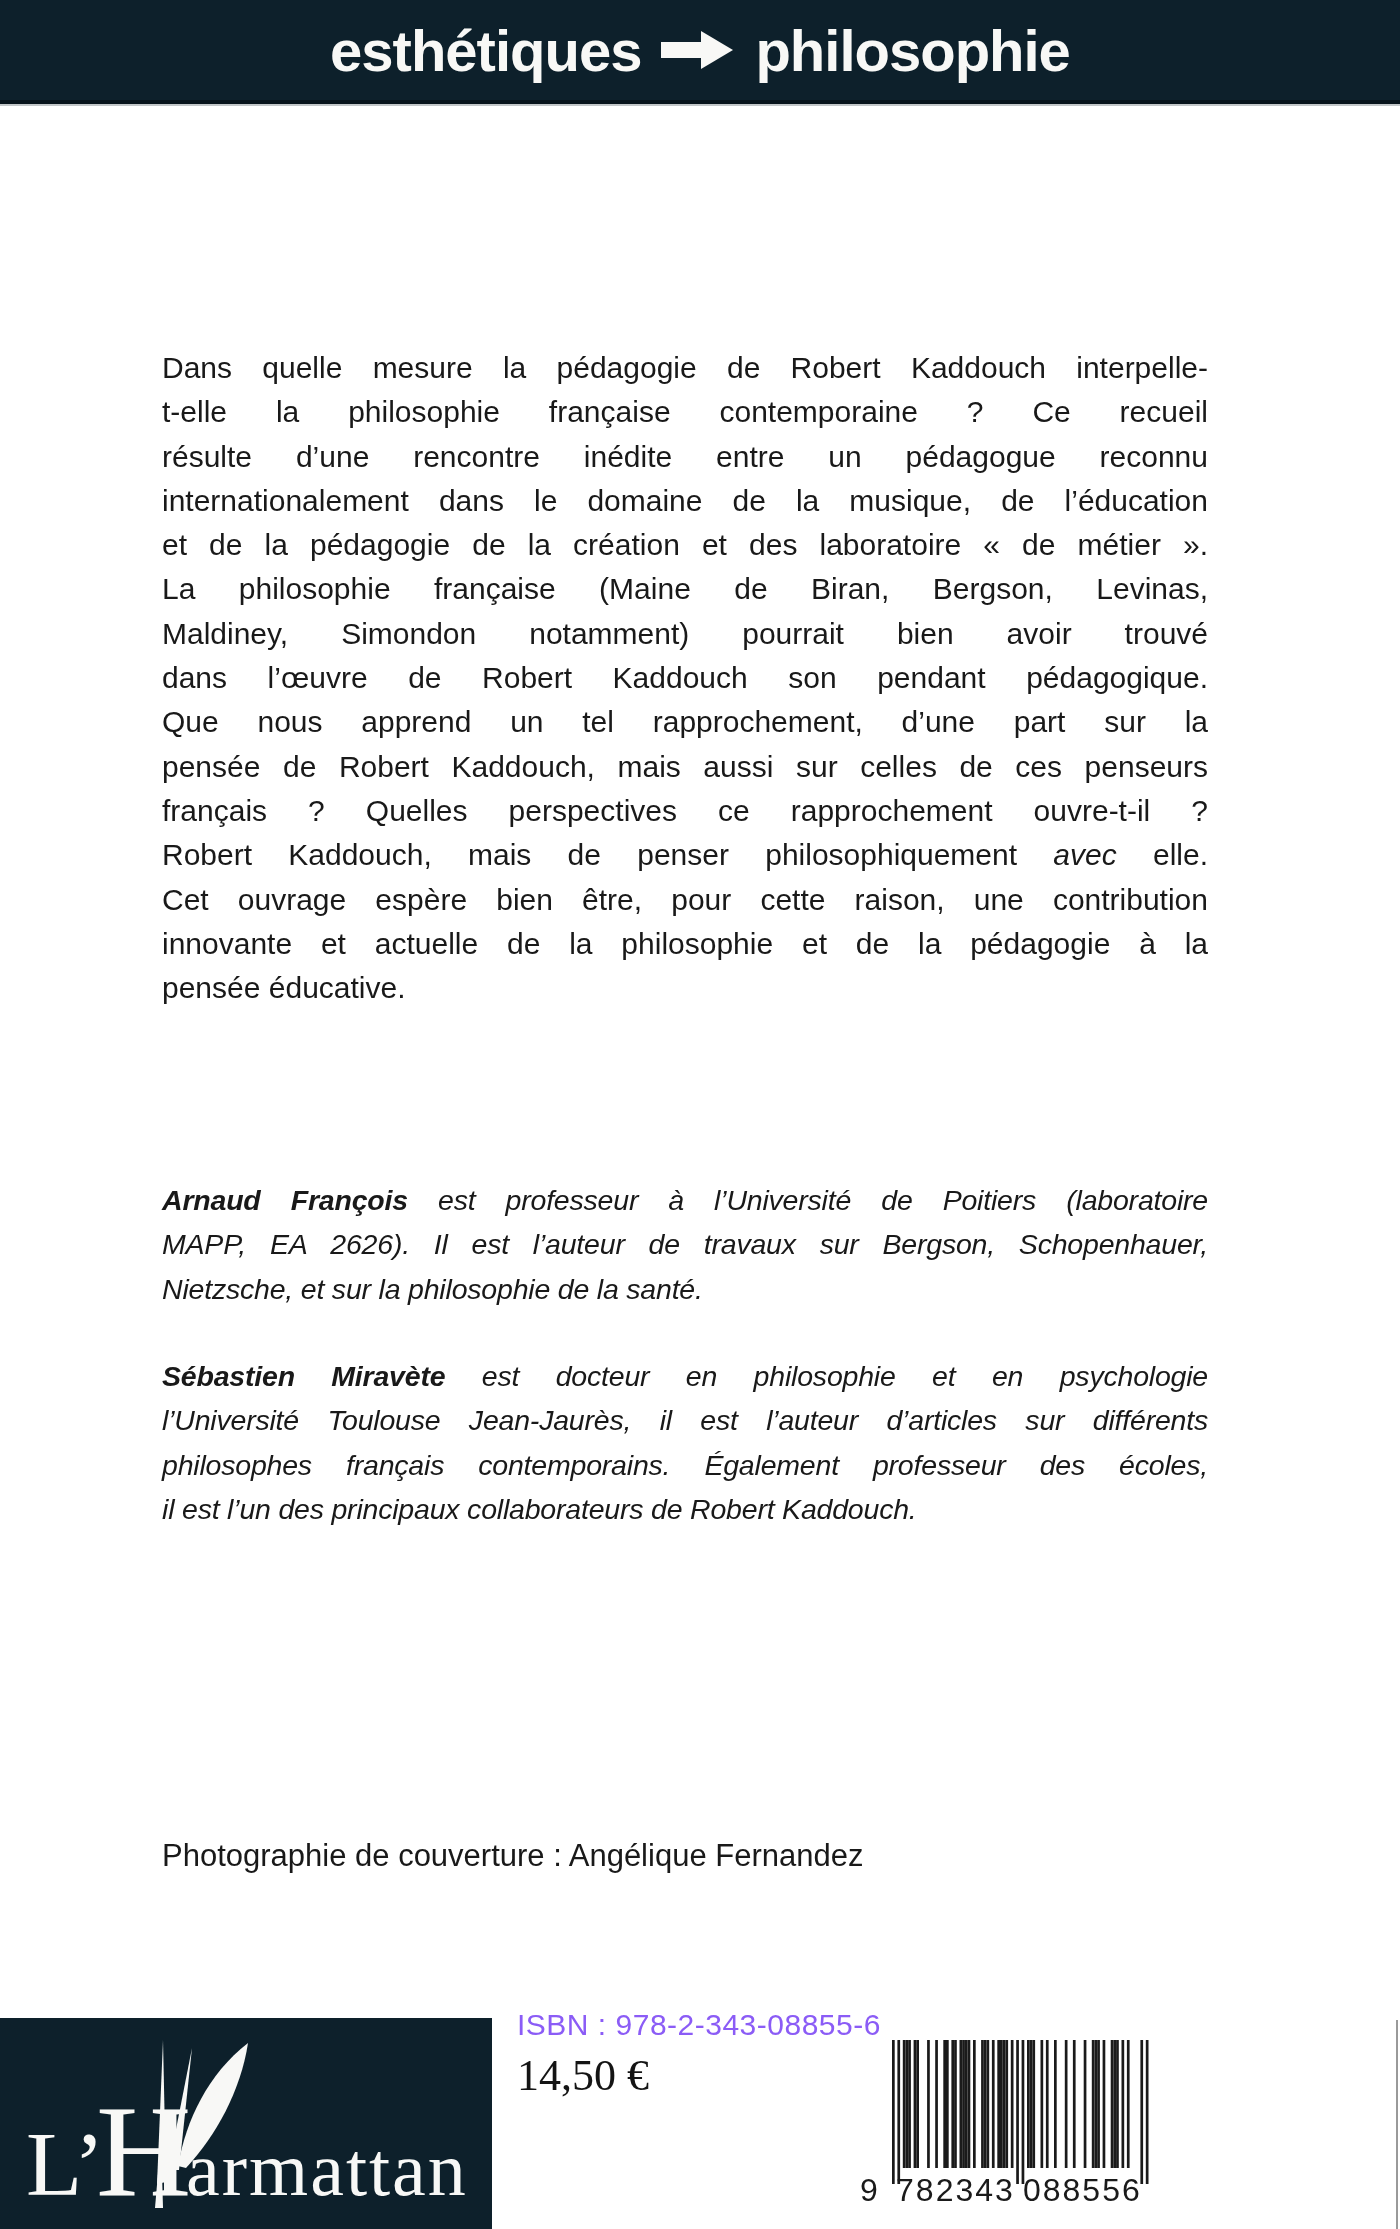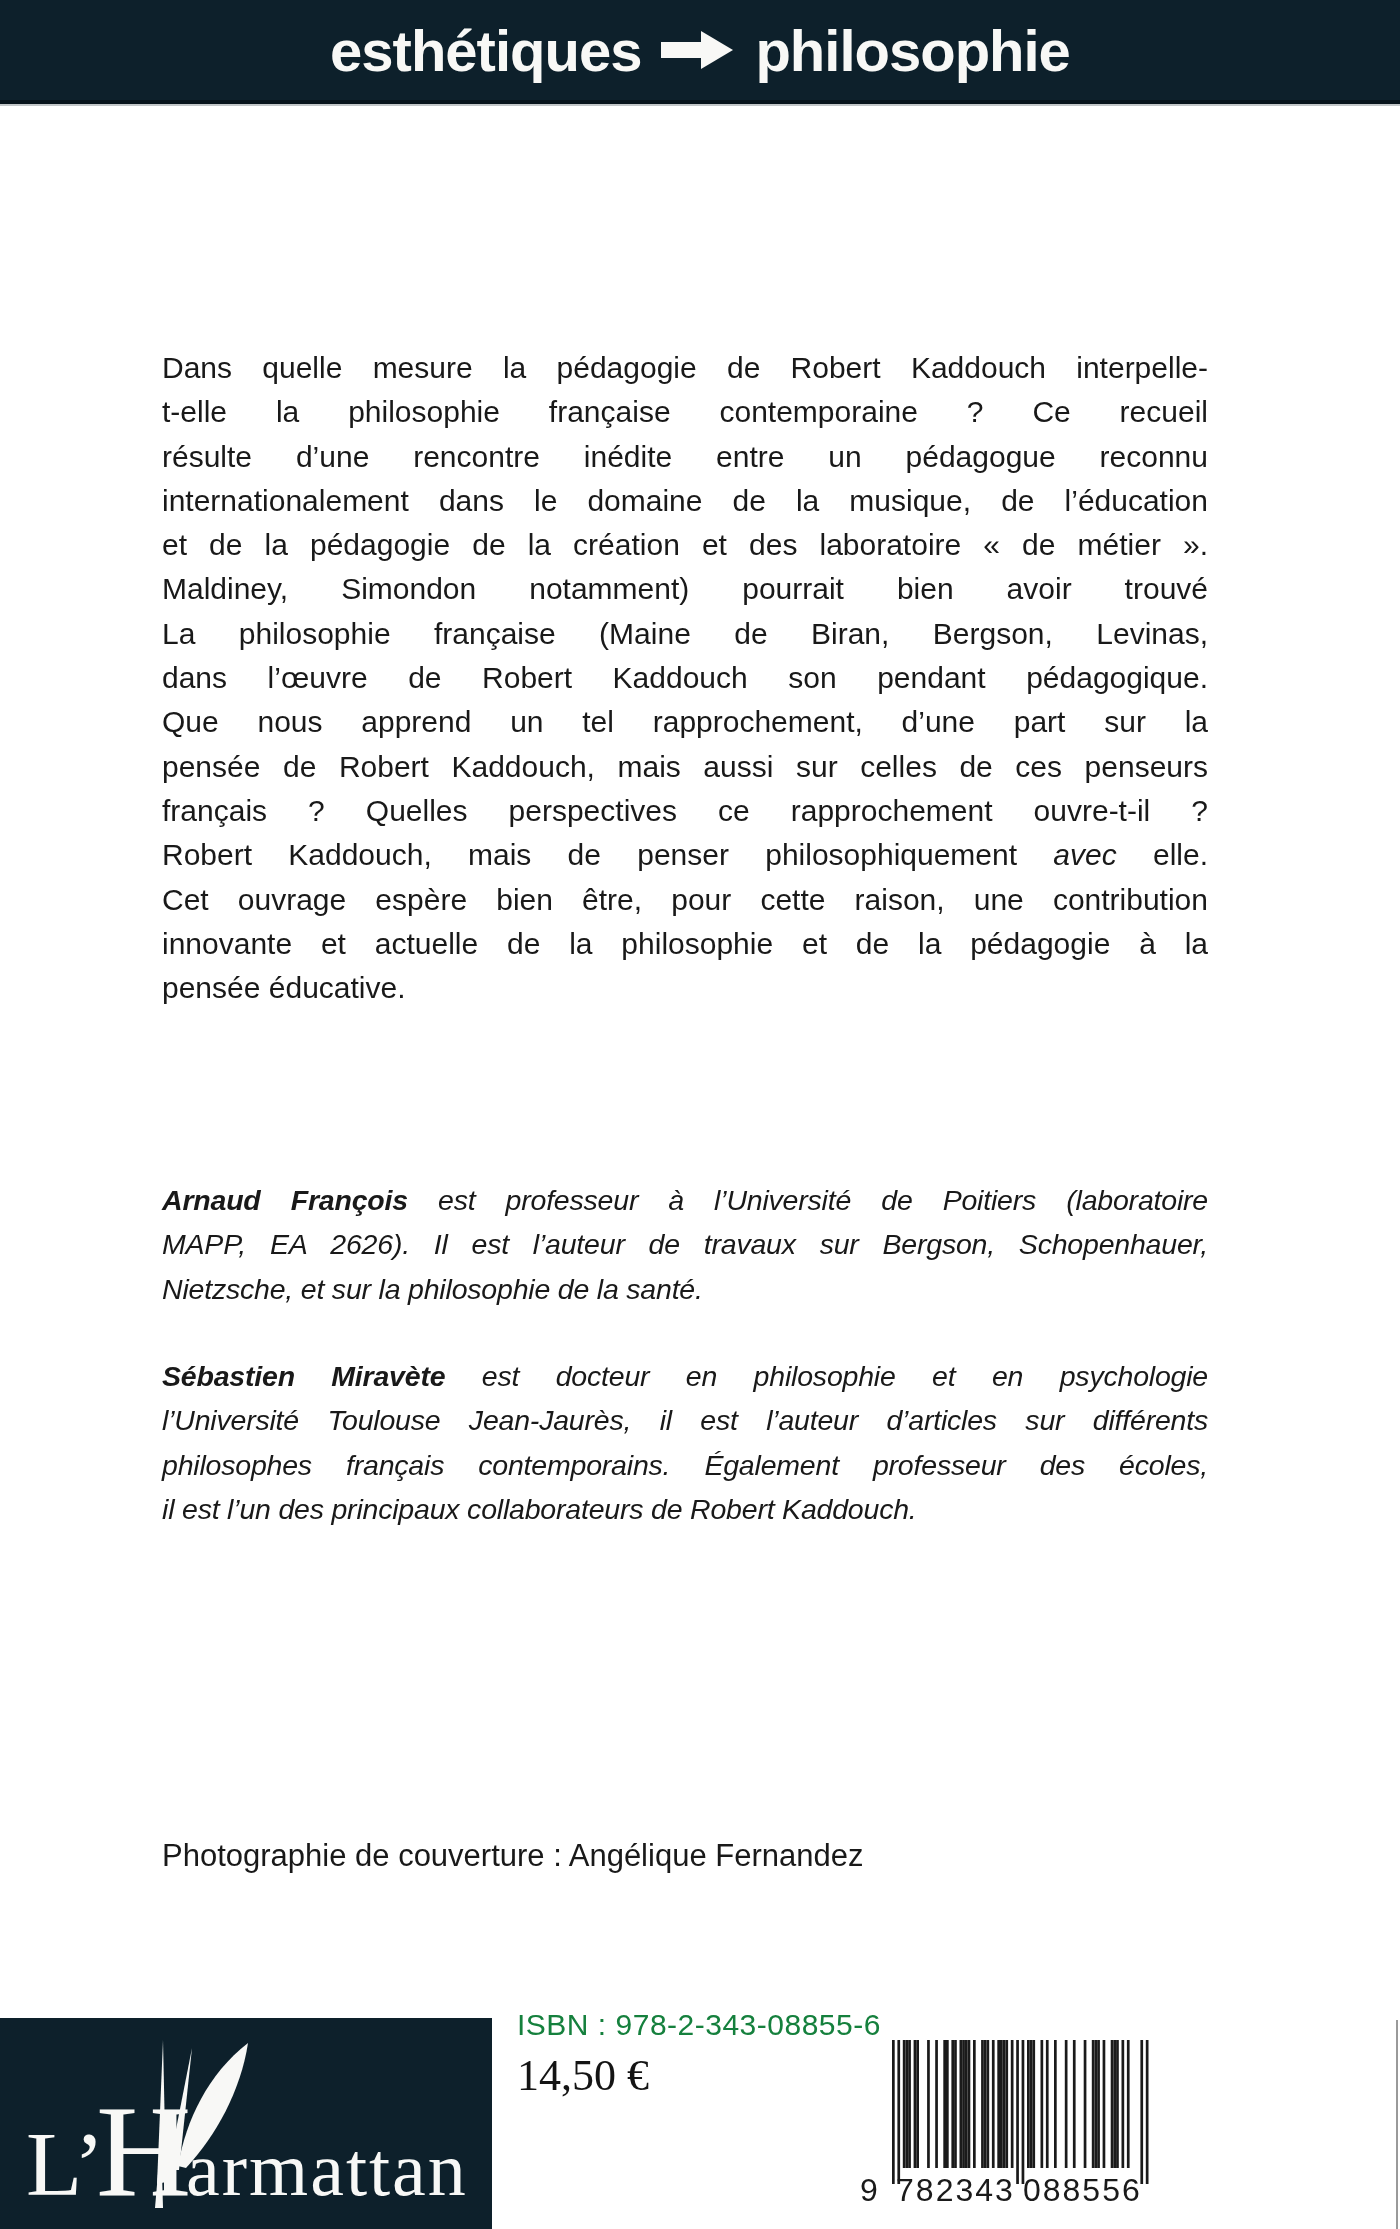--- a/index.html
+++ b/index.html
@@ -37,21 +37,21 @@
   #synopsis{top:346px;}
   .bio{font-style:italic;letter-spacing:-0.2px;}
   .bio .tline{font-size:28.5px;}
   #bio1{top:1178px;}
   #bio2{top:1354px;}
   #photo-credit{
     position:absolute;left:162px;top:1838px;font-size:31px;color:var(--ink);
   }
   
   .isbn-block{position:absolute;left:517px;top:2008px;}
-  .isbn-line{font-size:30px;letter-spacing:0.5px;color:#15803d;}
+  .isbn-line{font-size:30px;letter-spacing:0.5px;color:#8b5cf6;}
   .price-line{font-family:"Liberation Serif",serif;font-size:44px;margin-top:8px;color:#141414;}
   .logo-box{
     position:absolute;left:0;top:2018px;width:492px;height:211px;
     background:var(--panel-bg);
   }
   .barcode-wrap{position:absolute;left:852px;top:2040px;width:300px;height:165px;}
   .edge-line{position:absolute;left:1396px;top:2020px;width:2px;height:209px;background:#9a9a9a;}
 </style>
 </head>
 <body>
@@ -67,22 +67,22 @@
     <span class="word">philosophie</span>
   </div>
   <div class="series-hairline"></div>
 
   <div class="textblock" id="synopsis">
       <div class="tline"><span>Dans quelle mesure la pédagogie de Robert Kaddouch interpelle-</span></div>
       <div class="tline"><span>t-elle la philosophie française contemporaine ? Ce recueil</span></div>
       <div class="tline"><span>résulte d’une rencontre inédite entre un pédagogue reconnu</span></div>
       <div class="tline"><span>internationalement dans le domaine de la musique, de l’éducation</span></div>
       <div class="tline"><span>et de la pédagogie de la création et des laboratoire « de métier ».</span></div>
+      <div class="tline"><span>La philosophie française (Maine de Biran, Bergson, Levinas,</span></div>
       <div class="tline"><span>Maldiney, Simondon notamment) pourrait bien avoir trouvé</span></div>
-      <div class="tline"><span>La philosophie française (Maine de Biran, Bergson, Levinas,</span></div>
       <div class="tline"><span>dans l’œuvre de Robert Kaddouch son pendant pédagogique.</span></div>
       <div class="tline"><span>Que nous apprend un tel rapprochement, d’une part sur la</span></div>
       <div class="tline"><span>pensée de Robert Kaddouch, mais aussi sur celles de ces penseurs</span></div>
       <div class="tline"><span>français ? Quelles perspectives ce rapprochement ouvre-t-il ?</span></div>
       <div class="tline"><span>Robert Kaddouch, mais de penser philosophiquement </span><span class="i">avec</span><span> elle.</span></div>
       <div class="tline"><span>Cet ouvrage espère bien être, pour cette raison, une contribution</span></div>
       <div class="tline"><span>innovante et actuelle de la philosophie et de la pédagogie à la</span></div>
       <div class="tline last"><span>pensée éducative.</span></div>
     </div>
 

